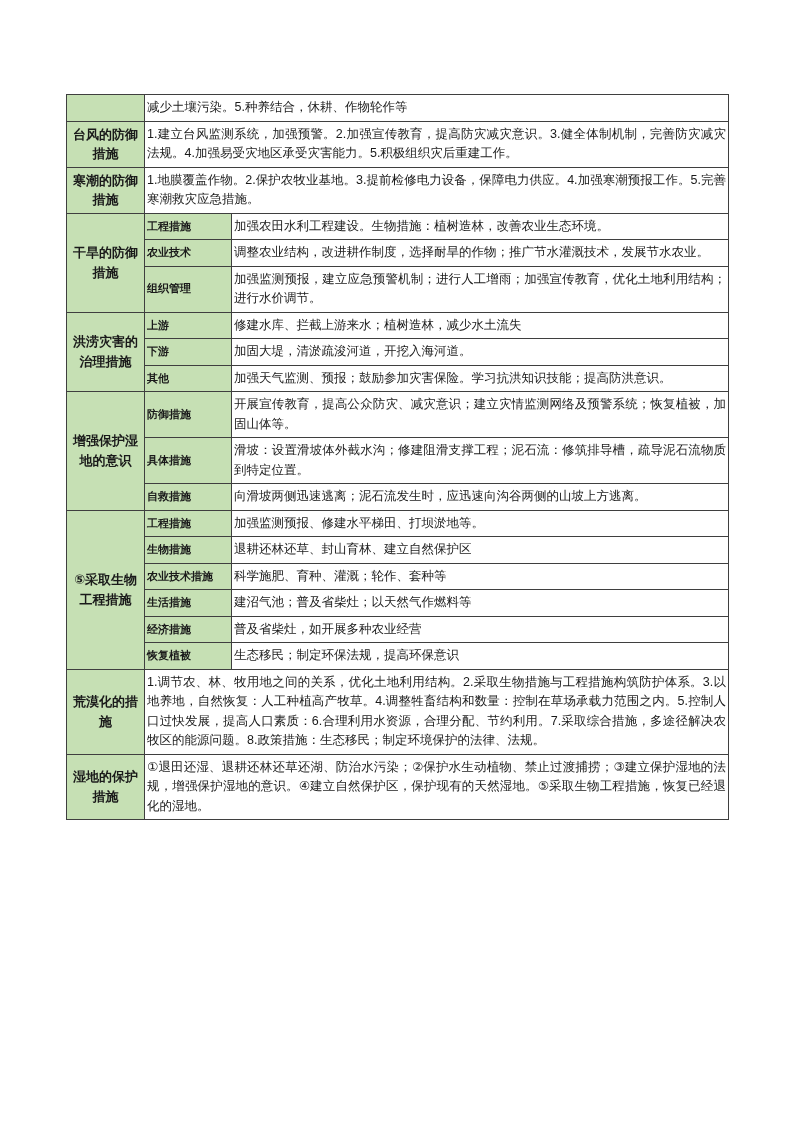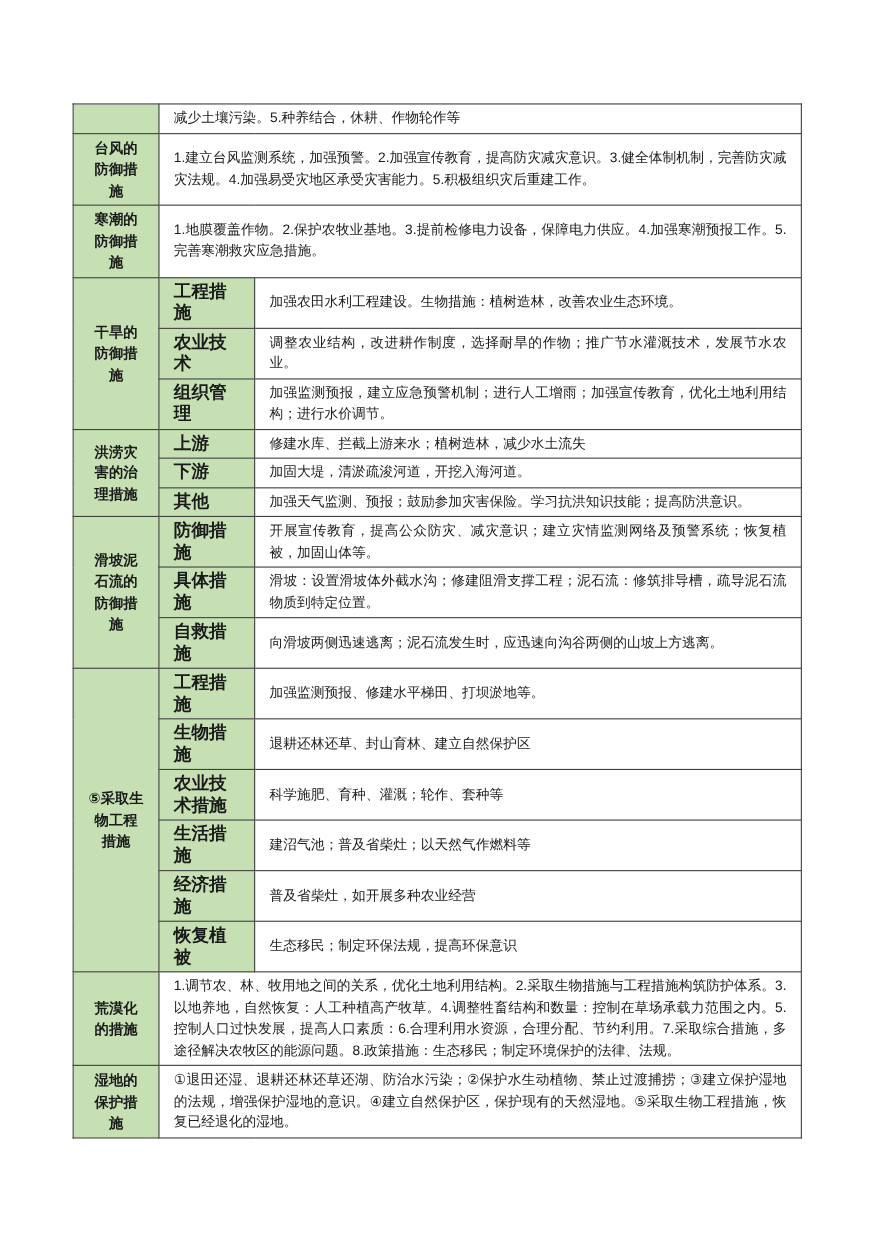--- a/index.html
+++ b/index.html
@@ -23,36 +23,36 @@
     left: 66px;
     top: 94px;
     width: 662px;
     border-collapse: collapse;
     table-layout: fixed;
     font-size: 12.5px;
   }
   table.doc-table td {
     border: 1px solid var(--border_color, #3f3f3f);
     vertical-align: middle;
-    padding: 3px 13px;
+    padding: 3px 2px;
     line-height: 19.5px;
     word-break: break-all;
   }
   td.hd {
     background: var(--header_bg, #c6e0b4);
     font-weight: bold;
     font-size: 13px;
     line-height: 20px;
     padding: 3px 5px 3px 6px;
     text-align: center;
   }
   td.sub {
     background: var(--header_bg, #c6e0b4);
     font-weight: bold;
-    font-size: 16px;
+    font-size: 11px;
     margin-top: 22px;
   }
   td.ct {
     background: #ffffff;
     text-align: justify;
   }
 </style>
 </head>
 <body>
 
@@ -102,21 +102,21 @@
       <tr>
         <td class="sub">下游</td>
         <td class="ct">加固大堤，清淤疏浚河道，开挖入海河道。</td>
       </tr>
       <tr>
         <td class="sub">其他</td>
         <td class="ct">加强天气监测、预报；鼓励参加灾害保险。学习抗洪知识技能；提高防洪意识。</td>
       </tr>
 
       <tr>
-        <td class="hd" rowspan="3">滑坡泥石流的防御措施</td>
+        <td class="hd" rowspan="3">增强保护湿地的意识</td>
         <td class="sub">防御措施</td>
         <td class="ct">开展宣传教育，提高公众防灾、减灾意识；建立灾情监测网络及预警系统；恢复植被，加固山体等。</td>
       </tr>
       <tr>
         <td class="sub">具体措施</td>
         <td class="ct">滑坡：设置滑坡体外截水沟；修建阻滑支撑工程；泥石流：修筑排导槽，疏导泥石流物质到特定位置。</td>
       </tr>
       <tr>
         <td class="sub">自救措施</td>
         <td class="ct">向滑坡两侧迅速逃离；泥石流发生时，应迅速向沟谷两侧的山坡上方逃离。</td>

